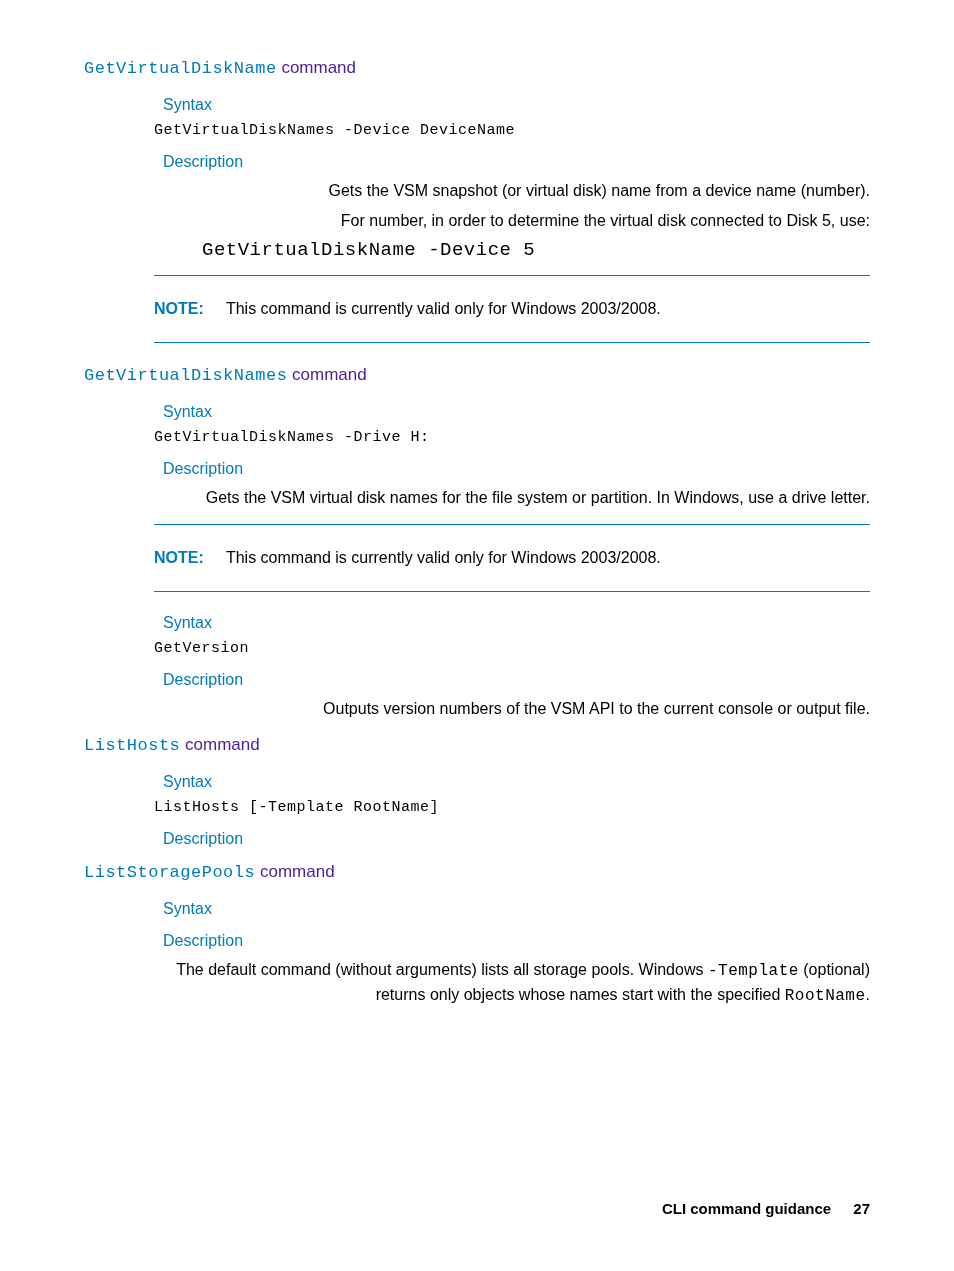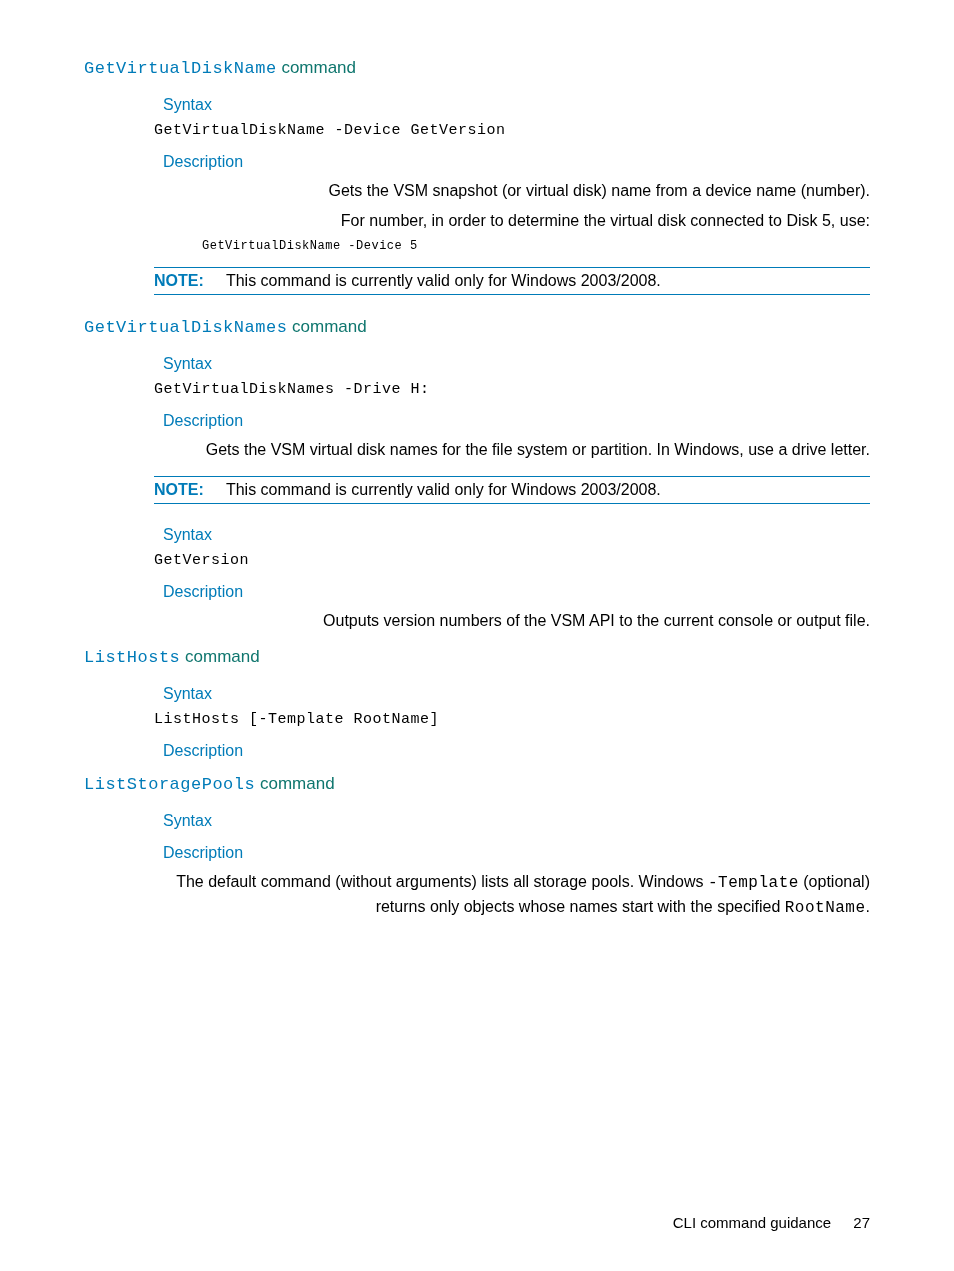--- a/index.html
+++ b/index.html
@@ -20,21 +20,21 @@
     font-size: 17px;
     margin: 0 0 18px 0;
     font-weight: normal;
   }
   .cmd-heading .mono {
     font-family: Liberation Mono, monospace;
     color: #007bb8;
     letter-spacing: 0.5px;
   }
   .cmd-heading .word {
-    color: #0f766e;
+    color: #4c1d95;
   }
   .content-block {
     margin-left: 70px;
   }
   .sub-heading {
     color: #007bb8;
     font-size: 16px;
     margin: 14px 0 8px 9px;
     font-weight: normal;
   }
@@ -50,63 +50,63 @@
     margin: 4px 0 6px 0;
     font-weight: 300;
     text-align: right;
   }
   .body-text .mono-inline {
     font-family: "Courier New", monospace;
     letter-spacing: 0.5px;
   }
   .example-code {
     font-family: "Courier New", monospace;
-    font-size: 12px;
+    font-size: 19px;
     margin: 6px 0 14px 48px;
     letter-spacing: 0.5px;
   }
   .note-box {
     border-top: 1px solid #007bb8;
     border-bottom: 1px solid #007bb8;
-    padding: 4px 0;
+    padding: 24px 0;
     margin: 14px 0 22px 0;
     font-size: 16px;
   }
   .note-box .note-label {
     color: #007bb8;
     font-weight: bold;
     margin-right: 18px;
   }
   .section {
     margin-bottom: 14px;
   }
   .footer {
     position: absolute;
-    bottom: 40px;
+    bottom: 54px;
     right: 84px;
     font-size: 15px;
-    font-weight: 400;
+    font-weight: 700;
   }
   .footer .pg {
     margin-left: 18px;
   }
 </style>
 </head>
 <body>
 
 <div class="page">
 
   <div class="section">
     <div class="cmd-heading">
       <span class="mono">GetVirtualDiskName</span>
       <span class="word">command</span>
     </div>
     <div class="content-block">
       <div class="sub-heading">Syntax</div>
-      <div class="mono-line">GetVirtualDiskName -Device GetVersion</div>
+      <div class="mono-line">GetVirtualDiskNames -Device DeviceName</div>
       <div class="sub-heading">Description</div>
       <div class="body-text">Gets the VSM snapshot (or virtual disk) name from a device name (number).</div>
       <div class="body-text">For number, in order to determine the virtual disk connected to Disk 5, use:</div>
       <div class="example-code">GetVirtualDiskName -Device 5</div>
       <div class="note-box">
         <span class="note-label">NOTE:</span>
         <span>This command is currently valid only for Windows 2003/2008.</span>
       </div>
     </div>
   </div>

